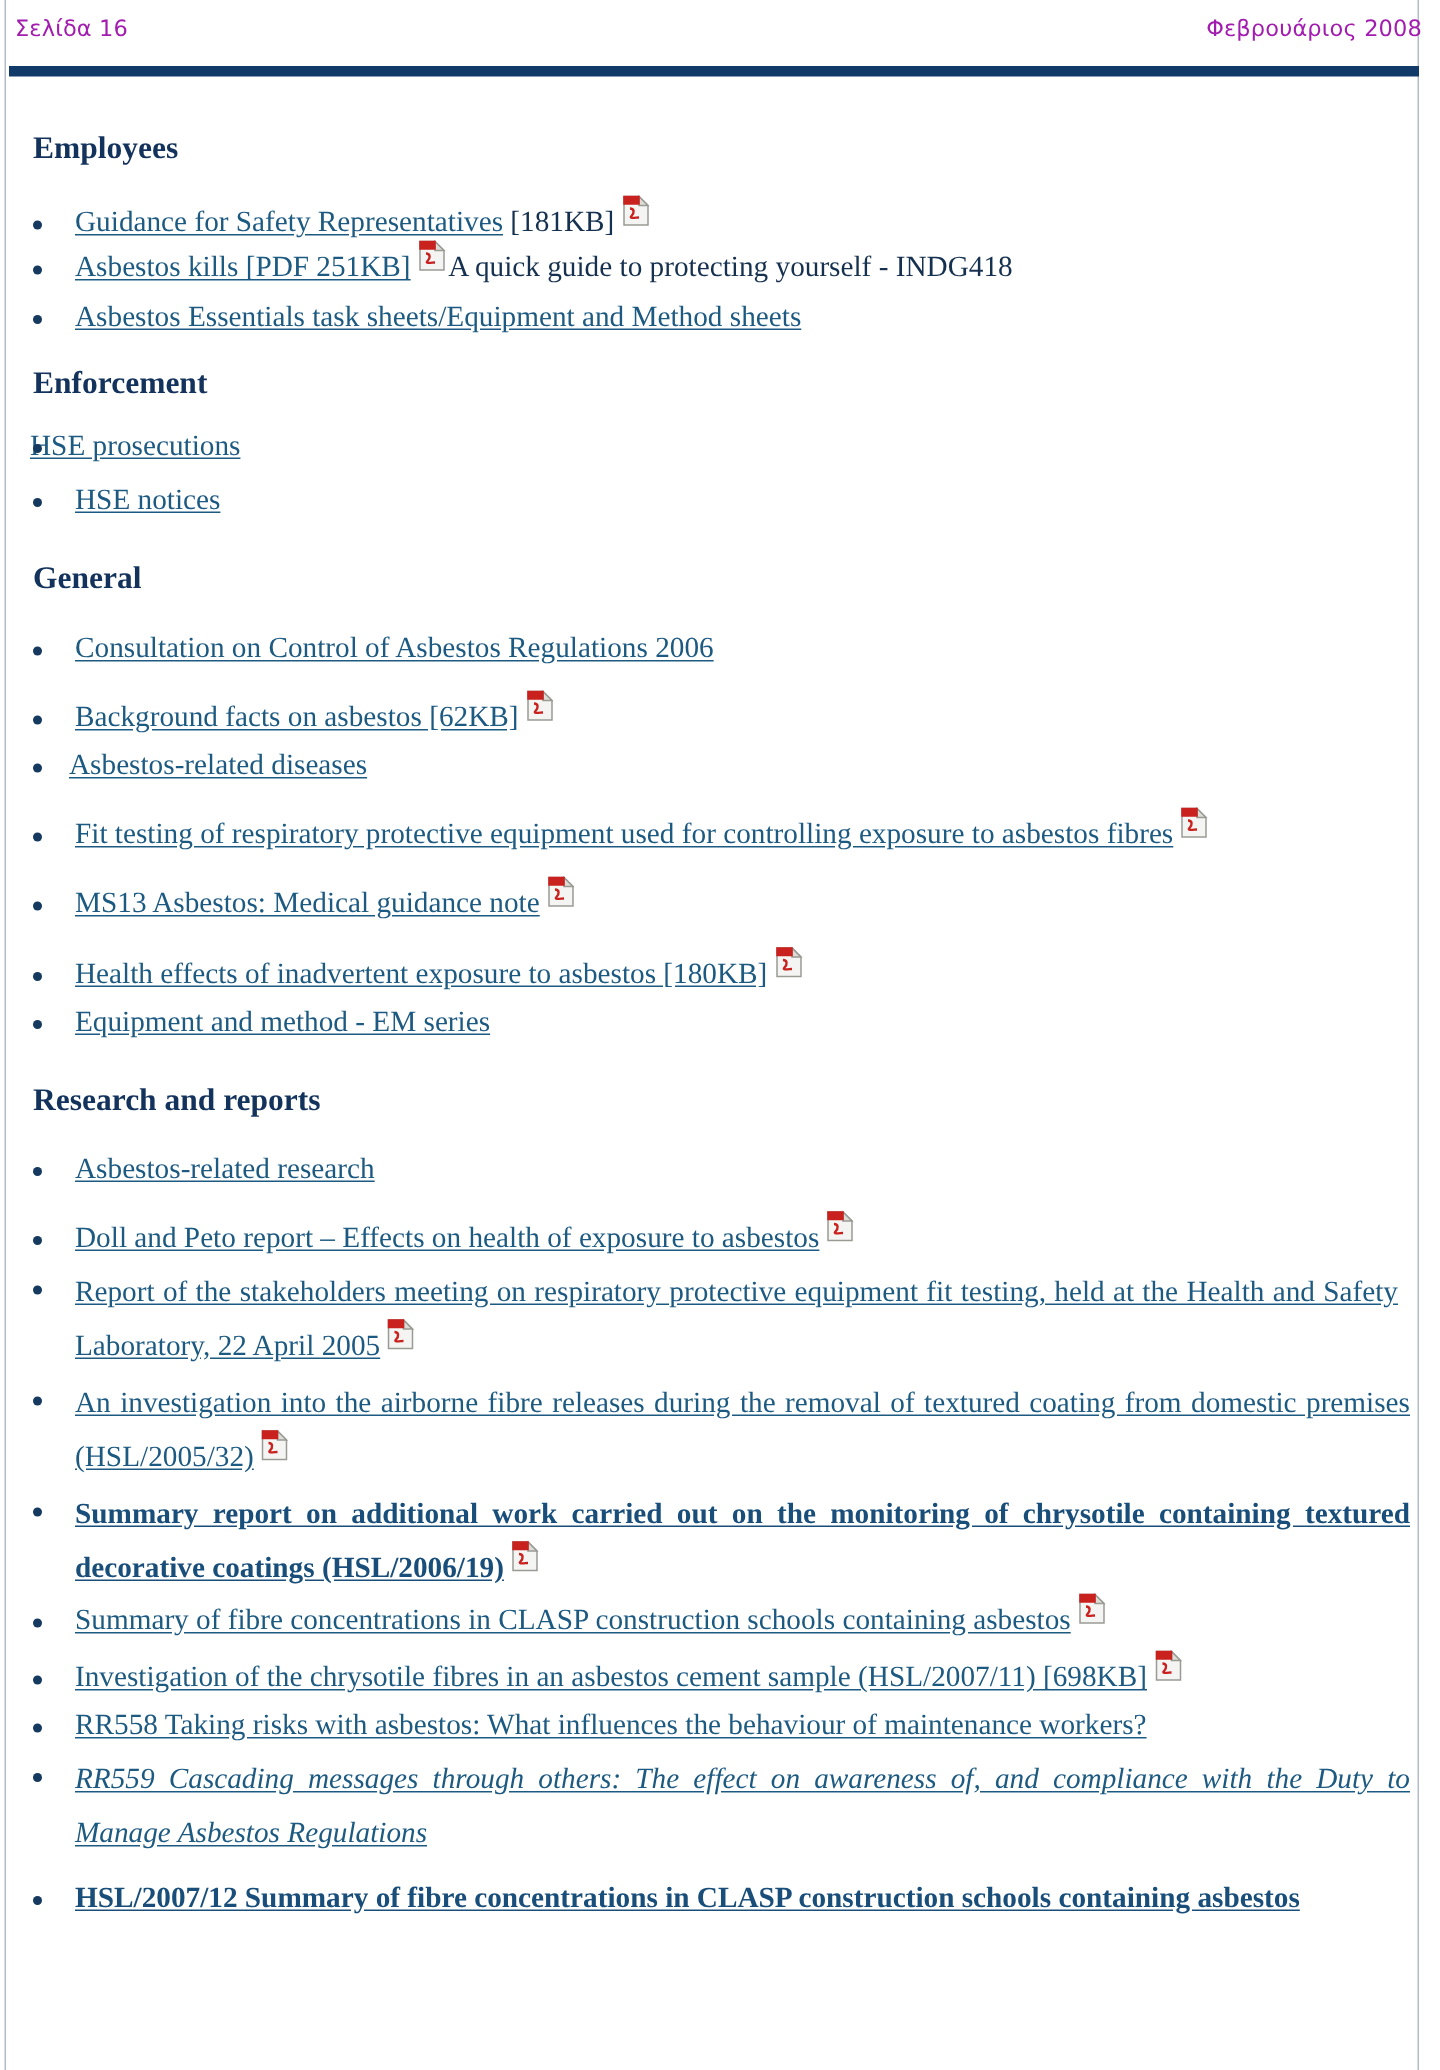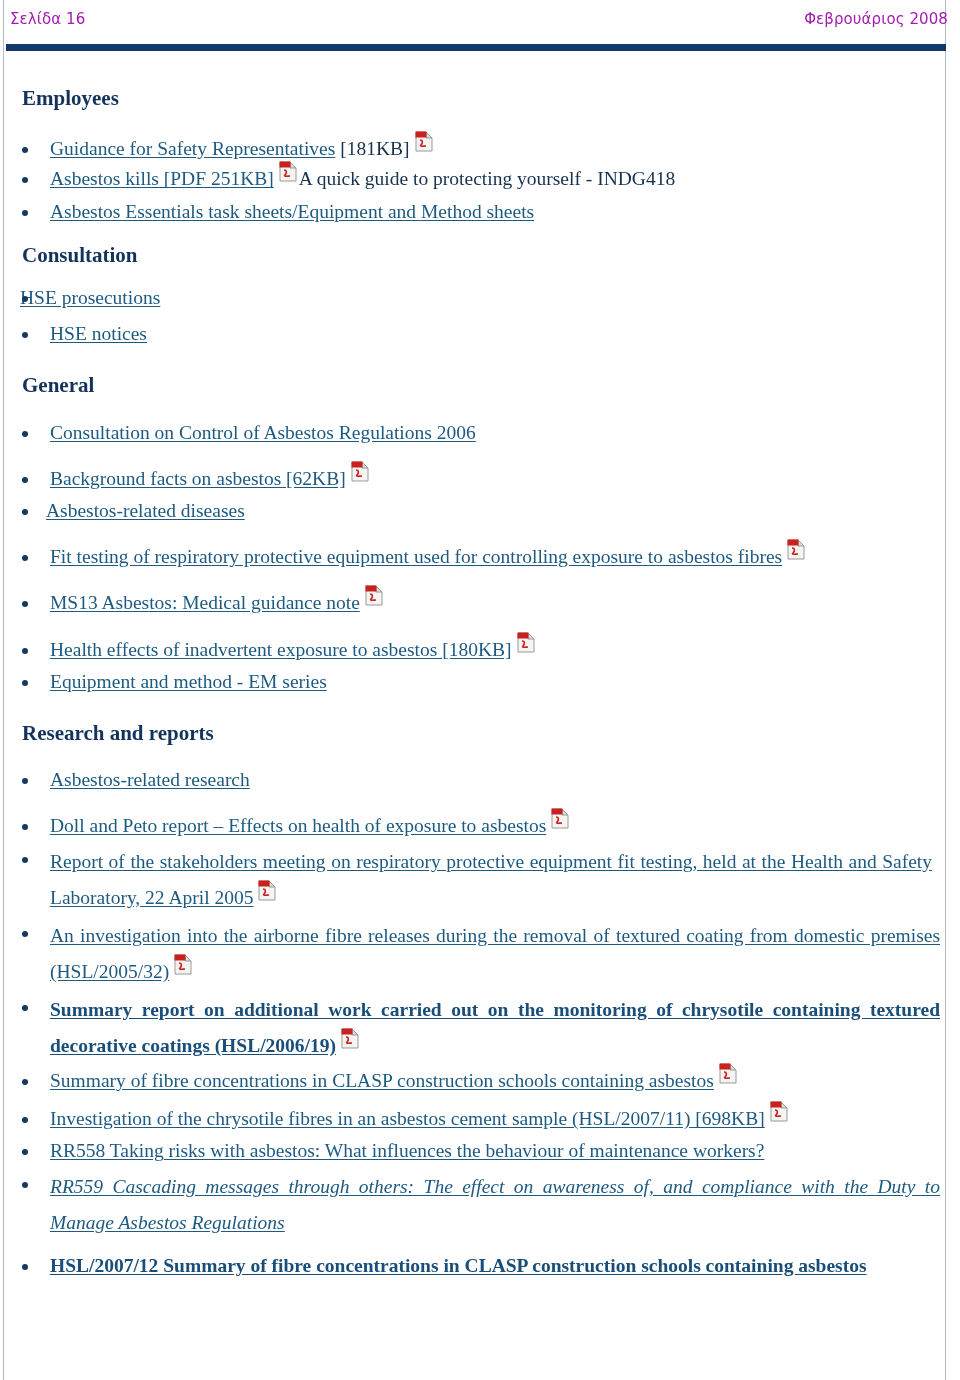--- a/index.html
+++ b/index.html
@@ -160,21 +160,21 @@
             <rect x="0.5" y="0.5" width="11" height="6" fill="#c9211e"></rect>
             <path d="M5 9c3 0 3 3 1 5-2 2 3 1 5 1" fill="none" stroke="#c9211e" stroke-width="1.6"></path>
           </svg></span><span class="plain">A quick guide to protecting yourself - INDG418</span>
     </li>
     <li style="margin-bottom:0;">
       <span class="link">Asbestos Essentials task sheets/Equipment and Method sheets</span>
     </li>
   </ul>
 
   <div class="sp-16"></div>
-  <h2 class="section-heading" style="margin-left:22px;">Consultation</h2>
+  <h2 class="section-heading" style="margin-left:22px;">Enforcement</h2>
   <div class="sp-16"></div>
   <ul class="link-list">
     <li style="margin-bottom:6px;padding-left:20px;">
       <span class="link">HSE prosecutions</span>
     </li>
     <li>
       <span class="link">HSE notices</span>
     </li>
   </ul>
 

